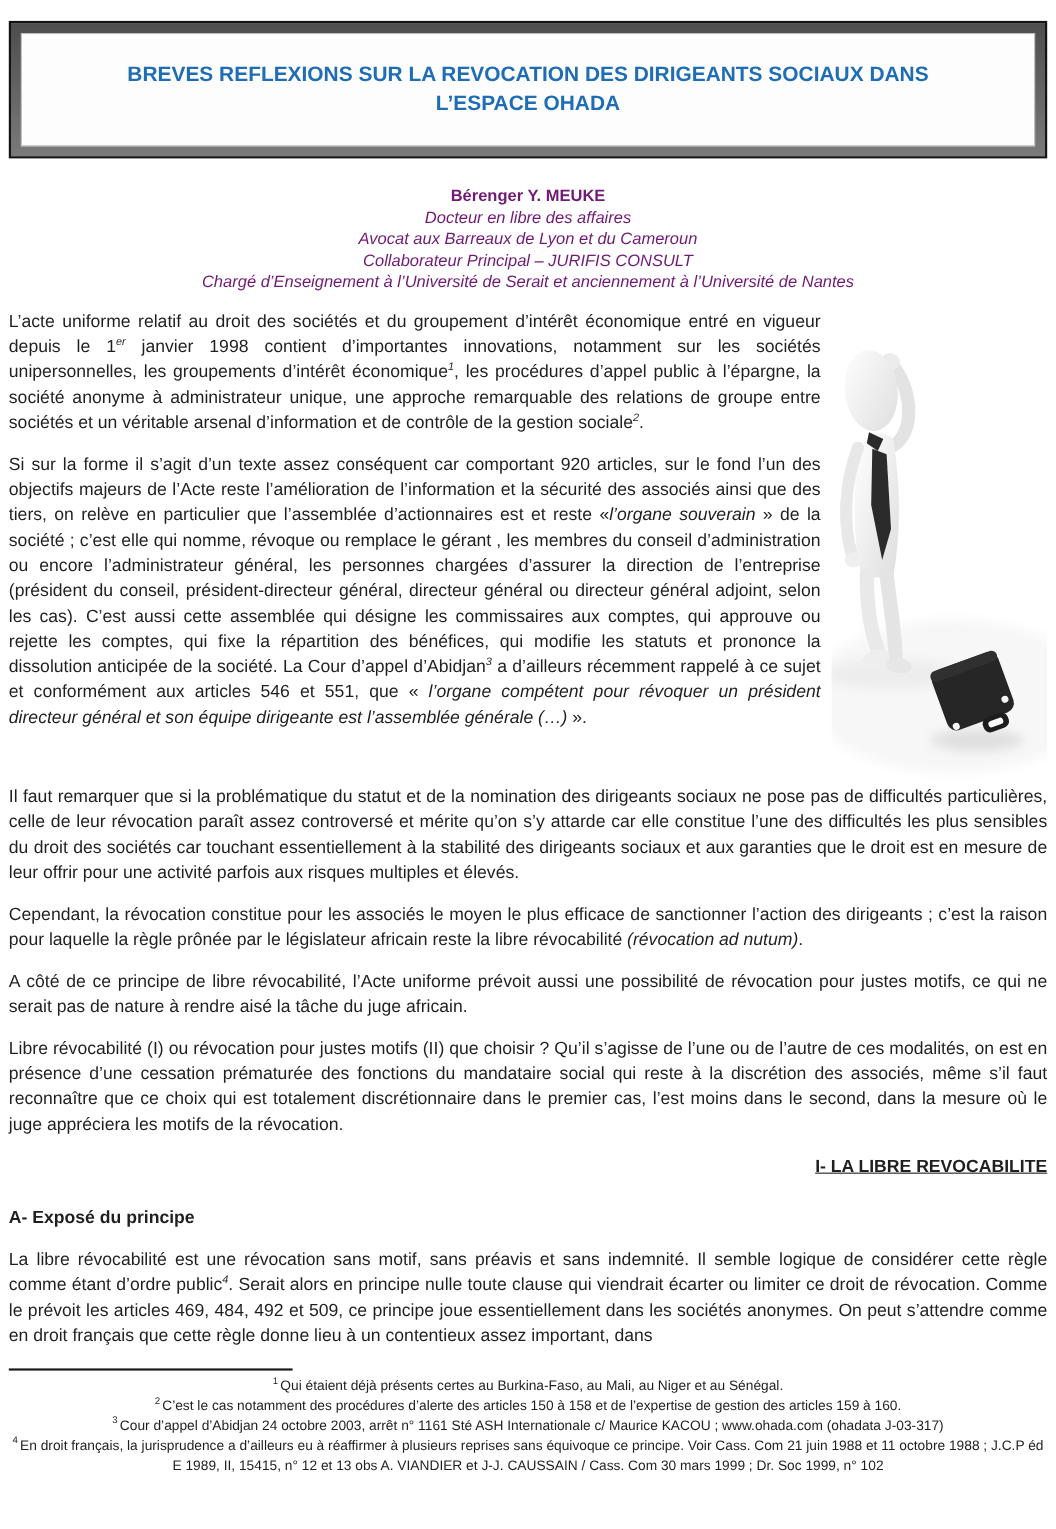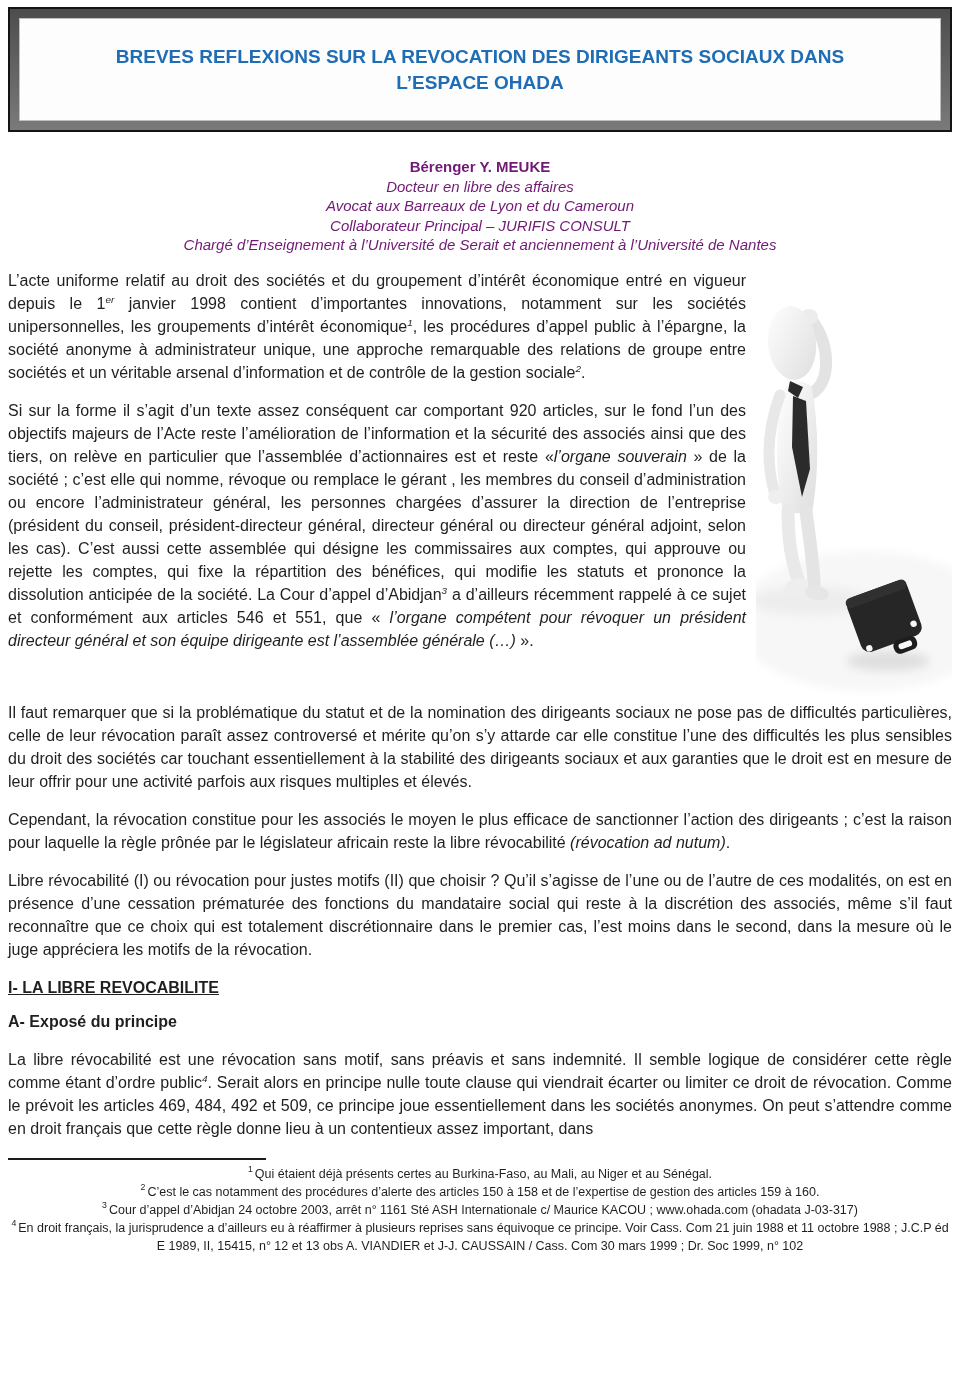--- a/index.html
+++ b/index.html
@@ -1,19 +1,19 @@
 <!DOCTYPE html>
 <html><head>
 <meta charset="utf-8">
 <style>
   html, body { margin: 0; padding: 0; background: #ffffff; }
   .page {
     width: 960px; height: 1390px;
     box-sizing: border-box;
-    padding: 4px 8px;
+    padding: 16px 8px;
     position: relative;
     overflow: hidden;
     background: #ffffff;
     font-family: "Liberation Sans", sans-serif;
     color: #1f1f1f;
   }
   
   .title-frame {
     margin-top: 3px;
     border: 2px solid #141414;
@@ -59,22 +59,22 @@
   }
   .illustration svg { display: block; width: 100%; height: 100%; }
   p.para { margin: 0 0 15px 0; }
   p.clear { clear: both; }
   .it  { font-style: italic; }
   .sup { font-size: 62%; vertical-align: super; line-height: 0; font-style: italic; }
   h2.h-main {
     font-size: 16px; line-height: 23px;
     font-weight: bold;
     text-decoration: underline;
-    margin: 8px 0 11px 0;
-    text-align: left;
+    margin: 8px 0 24px 0;
+    text-align: right;
   }
   h3.h-sub {
     font-size: 16px; line-height: 23px;
     font-weight: bold;
     margin: 0 0 15px 0;
     text-align: left;
   }
   
   .footnotes {
     margin-top: 18px;
@@ -162,20 +162,21 @@
           <rect x="-2" y="22" width="24" height="14" rx="6" fill="#1d1d1d"></rect>
           <rect x="3" y="26" width="14" height="6" rx="3" fill="#fafafa"></rect>
         </g>
       </svg>
     </div>
 
     <p class="para"><span>L’acte uniforme relatif au droit des sociétés et du groupement d’intérêt économique entré en vigueur depuis le 1</span><span class="sup">er</span><span> janvier 1998 contient d’importantes innovations, notamment sur les sociétés unipersonnelles, les groupements d’intérêt économique</span><span class="sup">1</span><span>, les procédures d’appel public à l’épargne, la société anonyme à administrateur unique, une approche remarquable des relations de groupe entre sociétés et un véritable arsenal d’information et de contrôle de la gestion sociale</span><span class="sup">2</span><span>.</span></p>
     <p class="para"><span>Si sur la forme il s’agit d’un texte assez conséquent car comportant 920 articles, sur le fond l’un des objectifs majeurs de l’Acte reste l’amélioration de l’information et la sécurité des associés ainsi que des tiers, on relève en particulier que l’assemblée d’actionnaires est et reste «</span><span class="it">l’organe souverain</span><span> » de la société ; c’est elle qui nomme, révoque ou remplace le gérant , les membres du conseil d’administration ou encore l’administrateur général, les personnes chargées d’assurer la direction de l’entreprise (président du conseil, président-directeur général, directeur général ou directeur général adjoint, selon les cas). C’est aussi cette assemblée qui désigne les commissaires aux comptes, qui approuve ou rejette les comptes, qui fixe la répartition des bénéfices, qui modifie les statuts et prononce la dissolution anticipée de la société. La Cour d’appel d’Abidjan</span><span class="sup">3</span><span> a d’ailleurs récemment rappelé à ce sujet et conformément aux articles 546 et 551, que « </span><span class="it">l’organe compétent pour révoquer un président directeur général et son équipe dirigeante est l’assemblée générale (…) </span><span>».</span></p>
     <p class="para clear"><span>Il faut remarquer que si la problématique du statut et de la nomination des dirigeants sociaux ne pose pas de difficultés particulières, celle de leur révocation paraît assez controversé et mérite qu’on s’y attarde car elle constitue l’une des difficultés les plus sensibles du droit des sociétés car touchant essentiellement à la stabilité des dirigeants sociaux et aux garanties que le droit est en mesure de leur offrir pour une activité parfois aux risques multiples et élevés.</span></p>
     <p class="para"><span>Cependant, la révocation constitue pour les associés le moyen le plus efficace de sanctionner l’action des dirigeants ; c’est la raison pour laquelle la règle prônée par le législateur africain reste la libre révocabilité </span><span class="it">(révocation ad nutum)</span><span>.</span></p>
+    <p class="para"><span>A côté de ce principe de libre révocabilité, l’Acte uniforme prévoit aussi une possibilité de révocation pour justes motifs, ce qui ne serait pas de nature à rendre aisé la tâche du juge africain.</span></p>
     <p class="para"><span>Libre révocabilité (I) ou révocation pour justes motifs (II) que choisir ? Qu’il s’agisse de l’une ou de l’autre de ces modalités, on est en présence d’une cessation prématurée des fonctions du mandataire social qui reste à la discrétion des associés, même s’il faut reconnaître que ce choix qui est totalement discrétionnaire dans le premier cas, l’est moins dans le second, dans la mesure où le juge appréciera les motifs de la révocation.</span></p>
 
     <h2 class="h-main">I- LA LIBRE REVOCABILITE</h2>
     <h3 class="h-sub">A- Exposé du principe</h3>
 
     <p class="para"><span>La libre révocabilité est une révocation sans motif, sans préavis et sans indemnité. Il semble logique de considérer cette règle comme étant d’ordre public</span><span class="sup">4</span><span>. Serait alors en principe nulle toute clause qui viendrait écarter ou limiter ce droit de révocation. Comme le prévoit les articles 469, 484, 492 et 509, ce principe joue essentiellement dans les sociétés anonymes. On peut s’attendre comme en droit français que cette règle donne lieu à un contentieux assez important, dans</span></p>
   </div>
 
   <div class="footnotes">
     <div class="fn-sep"></div>

